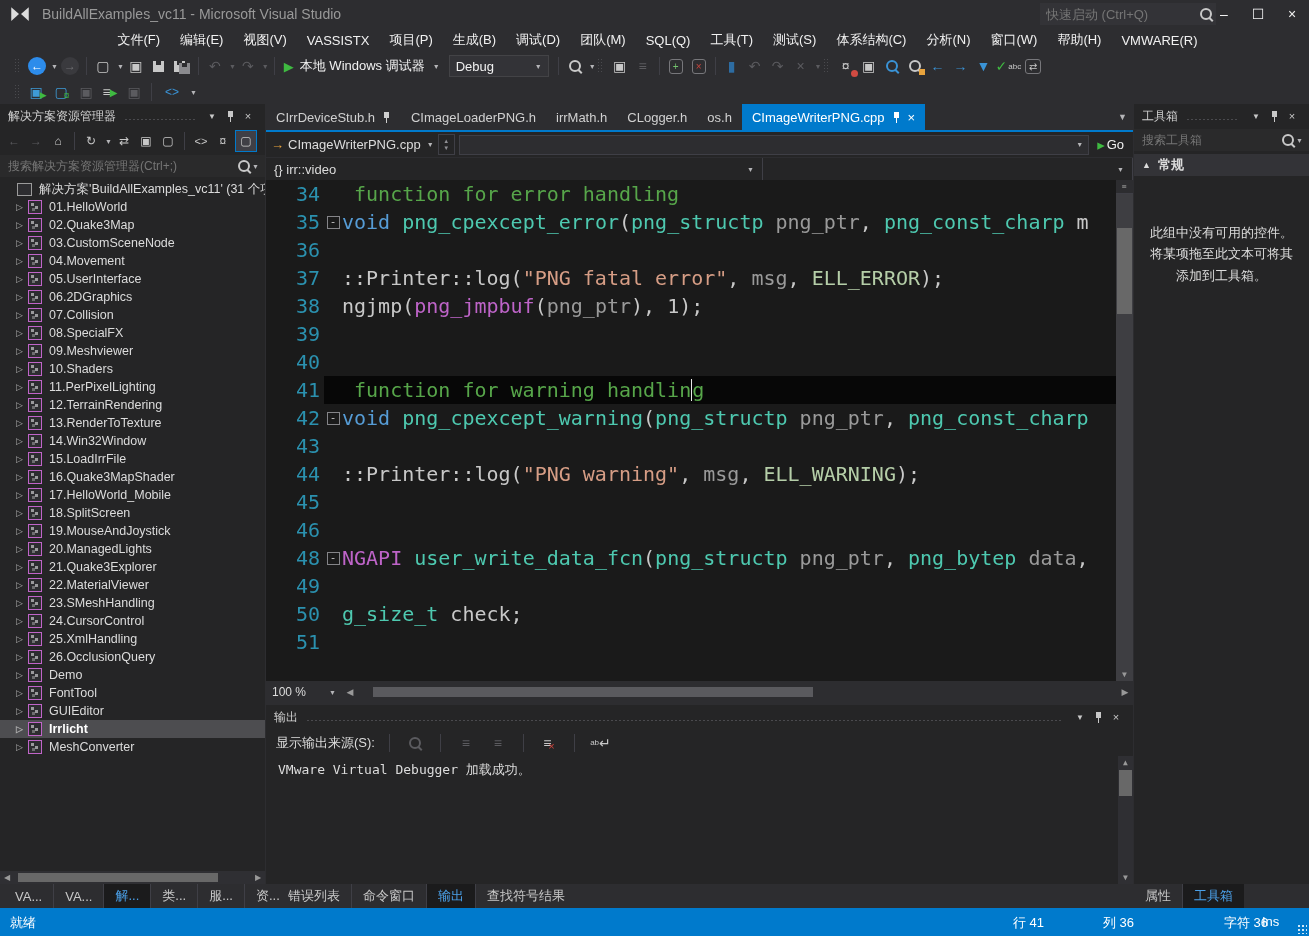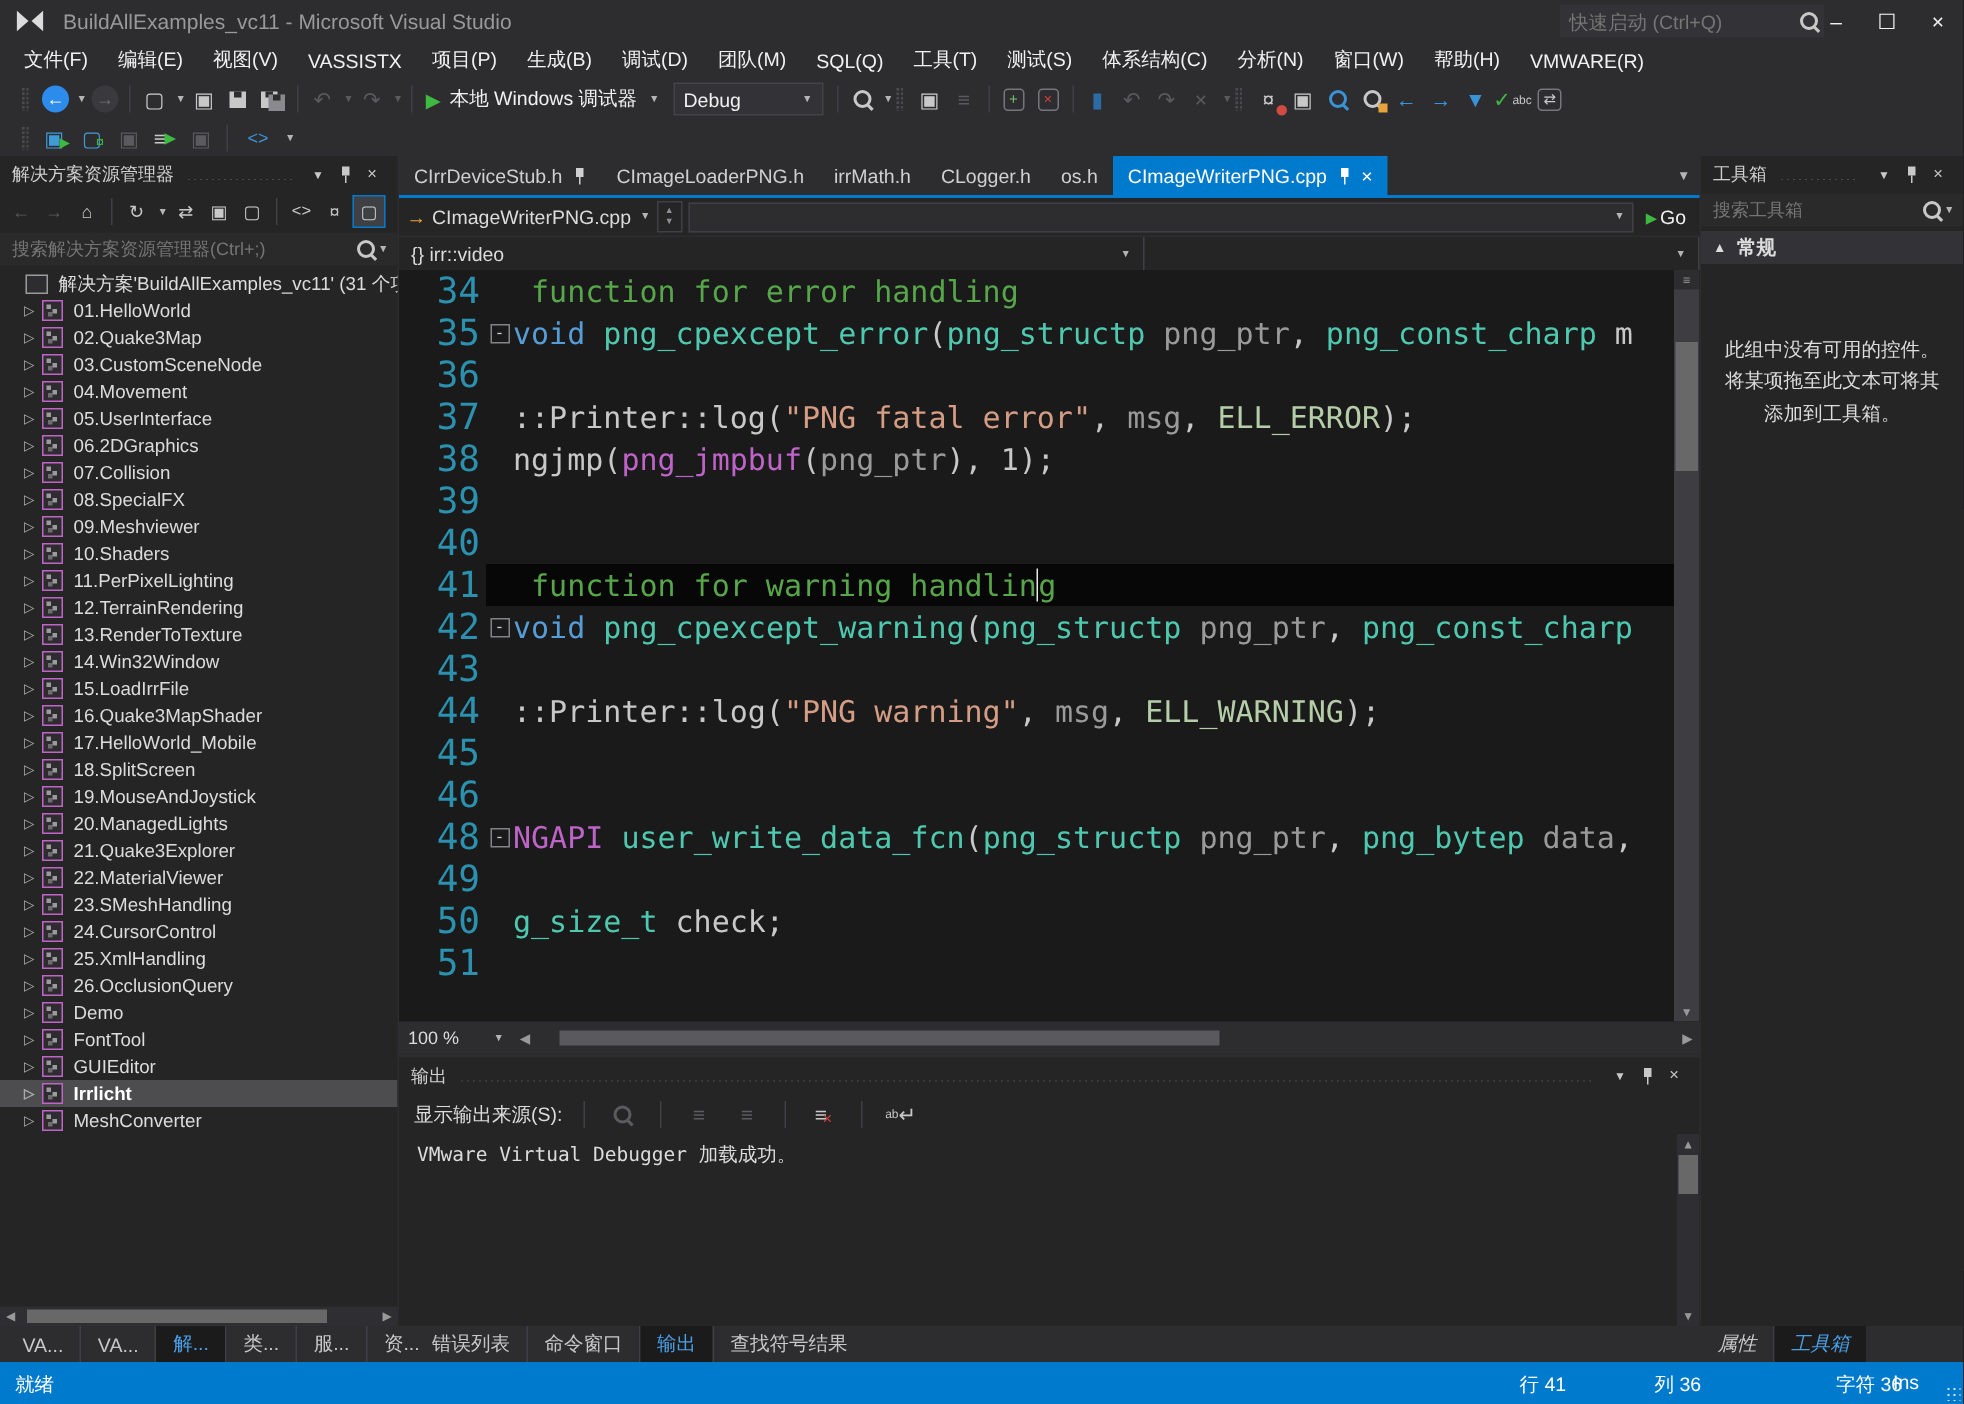--- a/index.html
+++ b/index.html
@@ -12,21 +12,21 @@
   .dd.dim{color:#5B5B5F;}
   
   .titlebar{position:absolute;top:0;left:0;right:0;height:28px;display:flex;align-items:center;padding-left:10px;}
   .vslogo{width:20px;height:20px;flex:none;}
   .title-text{color:#999999;font-size:14px;margin-left:12px;}
   .quicklaunch{position:absolute;left:1040px;top:3px;width:168px;height:22px;background:#333337;display:flex;align-items:center;padding:0 4px;}
   .quicklaunch input{flex:1;background:transparent;border:none;outline:none;color:#999;font-size:13px;font-family:"Liberation Sans",sans-serif;min-width:0;}
   .winbtns{position:absolute;right:0;top:0;display:flex;height:28px;}
   .winbtn{width:34px;height:100%;display:flex;align-items:center;justify-content:center;color:#F1F1F1;font-size:14px;}
   
-  .menubar{position:absolute;top:28px;left:0;right:0;height:24px;display:flex;align-items:center;padding-left:6px;}
+  .menubar{position:absolute;top:28px;left:0;right:0;height:24px;display:flex;align-items:center;padding-left:6px;justify-content:center;}
   .menu-item{padding:3px 10px;color:#F1F1F1;font-size:13px;}
   
   .toolbar1{position:absolute;top:52px;left:0;right:0;height:28px;display:flex;align-items:center;padding-left:14px;gap:1px;}
   .toolbar2{position:absolute;top:80px;left:0;right:0;height:24px;display:flex;align-items:center;padding-left:14px;gap:2px;}
   .grip{width:5px;height:16px;margin-right:6px;background-image:radial-gradient(#4a4a4e 1px,transparent 1px);background-size:3px 3px;flex:none;}
   .circle{width:18px;height:18px;border-radius:50%;display:flex;align-items:center;justify-content:center;font-size:12px;}
   .circle.blue{background:#2D8CEB;color:#fff;}
   .circle.gray{background:#3A3A3E;color:#707074;}
   .floppy{width:11px;height:11px;background:#C8C8C8;position:relative;}
   .floppy::after{content:"";position:absolute;top:0;left:3px;width:5px;height:4px;background:#2D2D30;}
@@ -78,21 +78,21 @@
   .spinner{width:15px;height:19px;border:1px solid #3F3F46;display:flex;flex-direction:column;align-items:center;justify-content:center;color:#909094;font-size:6px;line-height:7px;flex:none;}
   .va-combo{flex:1;height:18px;background:#2D2D30;border:1px solid #3F3F46;display:flex;align-items:center;padding:0 5px;}
   .va-go{display:flex;align-items:center;gap:2px;color:#F1F1F1;font-size:13px;padding:0 4px;}
   .scope-bar{height:22px;background:#252526;display:flex;flex:none;border-top:1px solid #2D2D30;}
   .scope-combo{display:flex;align-items:center;padding:0 8px;color:#DCDCDC;font-size:13px;border-right:1px solid #3F3F46;}
   .scope-combo .dd{margin-left:auto;}
   
   .code-wrap{flex:1;position:relative;background:#1A1A1A;overflow:hidden;font-family:"DejaVu Sans Mono",monospace;font-size:20px;}
   .code-lines{position:absolute;inset:0 17px 0 0;overflow:hidden;}
   .code-line{height:28px;display:flex;align-items:center;white-space:pre;}
-  .ln{width:54px;text-align:right;color:#2B91AF;flex:none;padding-right:4px;font-size:24px;}
+  .ln{width:54px;text-align:right;color:#2B91AF;flex:none;padding-right:4px;font-size:20px;}
   .fold-col{width:18px;flex:none;display:flex;align-items:center;justify-content:center;height:100%;}
   .fold-box{width:11px;height:11px;border:1px solid #848488;color:#C8C8C8;font-size:11px;line-height:9px;text-align:center;font-family:"DejaVu Sans Mono",monospace;}
   .code-text{flex:1;overflow:hidden;height:100%;display:flex;align-items:center;color:#C8C8C8;}
   .code-line.current .code-text,.code-line.current .fold-col{background:#070707;}
   .tk-pl{color:#C8C8C8;} .tk-kw{color:#569CD6;} .tk-typ{color:#4EC9B0;} .tk-prm{color:#9A9A9A;}
   .tk-str{color:#D69D85;} .tk-cmt{color:#57A64A;} .tk-mac{color:#BE64C8;} .tk-enm{color:#B5CEA8;}
   .cur{display:inline-block;width:0;border-left:1px solid #E8E8E8;height:22px;}
   .v-scroll{position:absolute;top:0;right:0;bottom:0;width:17px;background:#3E3E42;}
   .v-scroll .splitter{height:13px;background:#2D2D30;border-bottom:1px solid #3F3F46;display:flex;align-items:center;justify-content:center;color:#888;font-size:8px;}
   .v-scroll .vthumb{position:absolute;left:1px;right:1px;background:#686868;}
@@ -631,21 +631,21 @@
         <span class="panel-tab">类...</span>
         <span class="panel-tab">服...</span>
         <span class="panel-tab">资...</span>
       </div>
     <div class="tab-group" style="left:277px;" id="out-tabs">
         <span class="panel-tab">错误列表</span>
         <span class="panel-tab">命令窗口</span>
         <span class="panel-tab active">输出</span>
         <span class="panel-tab">查找符号结果</span>
       </div>
-    <div class="tab-group" style="left:1134px;font-style:italic;" id="tb-tabs">
+    <div class="tab-group" style="left:1134px;" id="tb-tabs">
         <span class="panel-tab">属性</span>
         <span class="panel-tab active">工具箱</span>
       </div>
   </div>
 
   <div class="statusbar">
     <span class="st" style="left:10px;">就绪</span>
     <span class="st" style="left:1013px;">行 41</span>
     <span class="st" style="left:1103px;">列 36</span>
     <span class="st" style="left:1224px;">字符 36</span>

